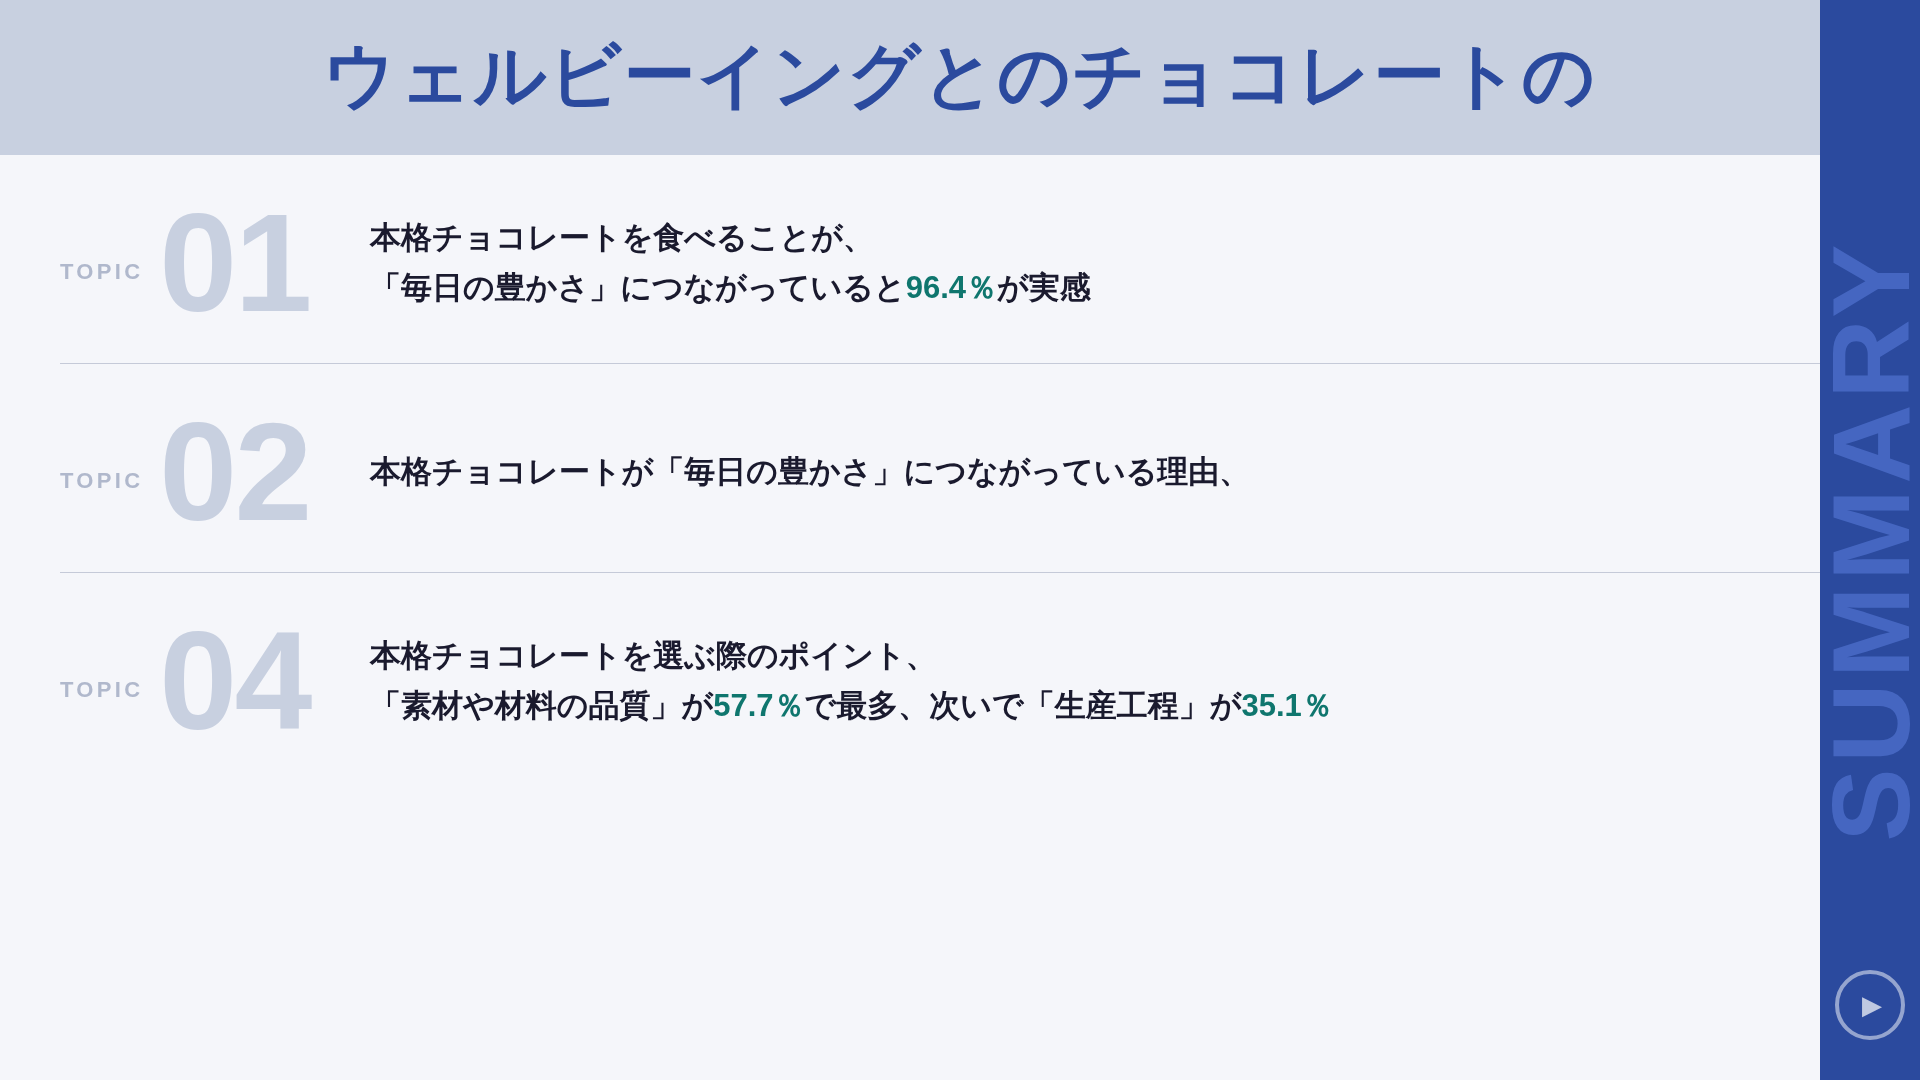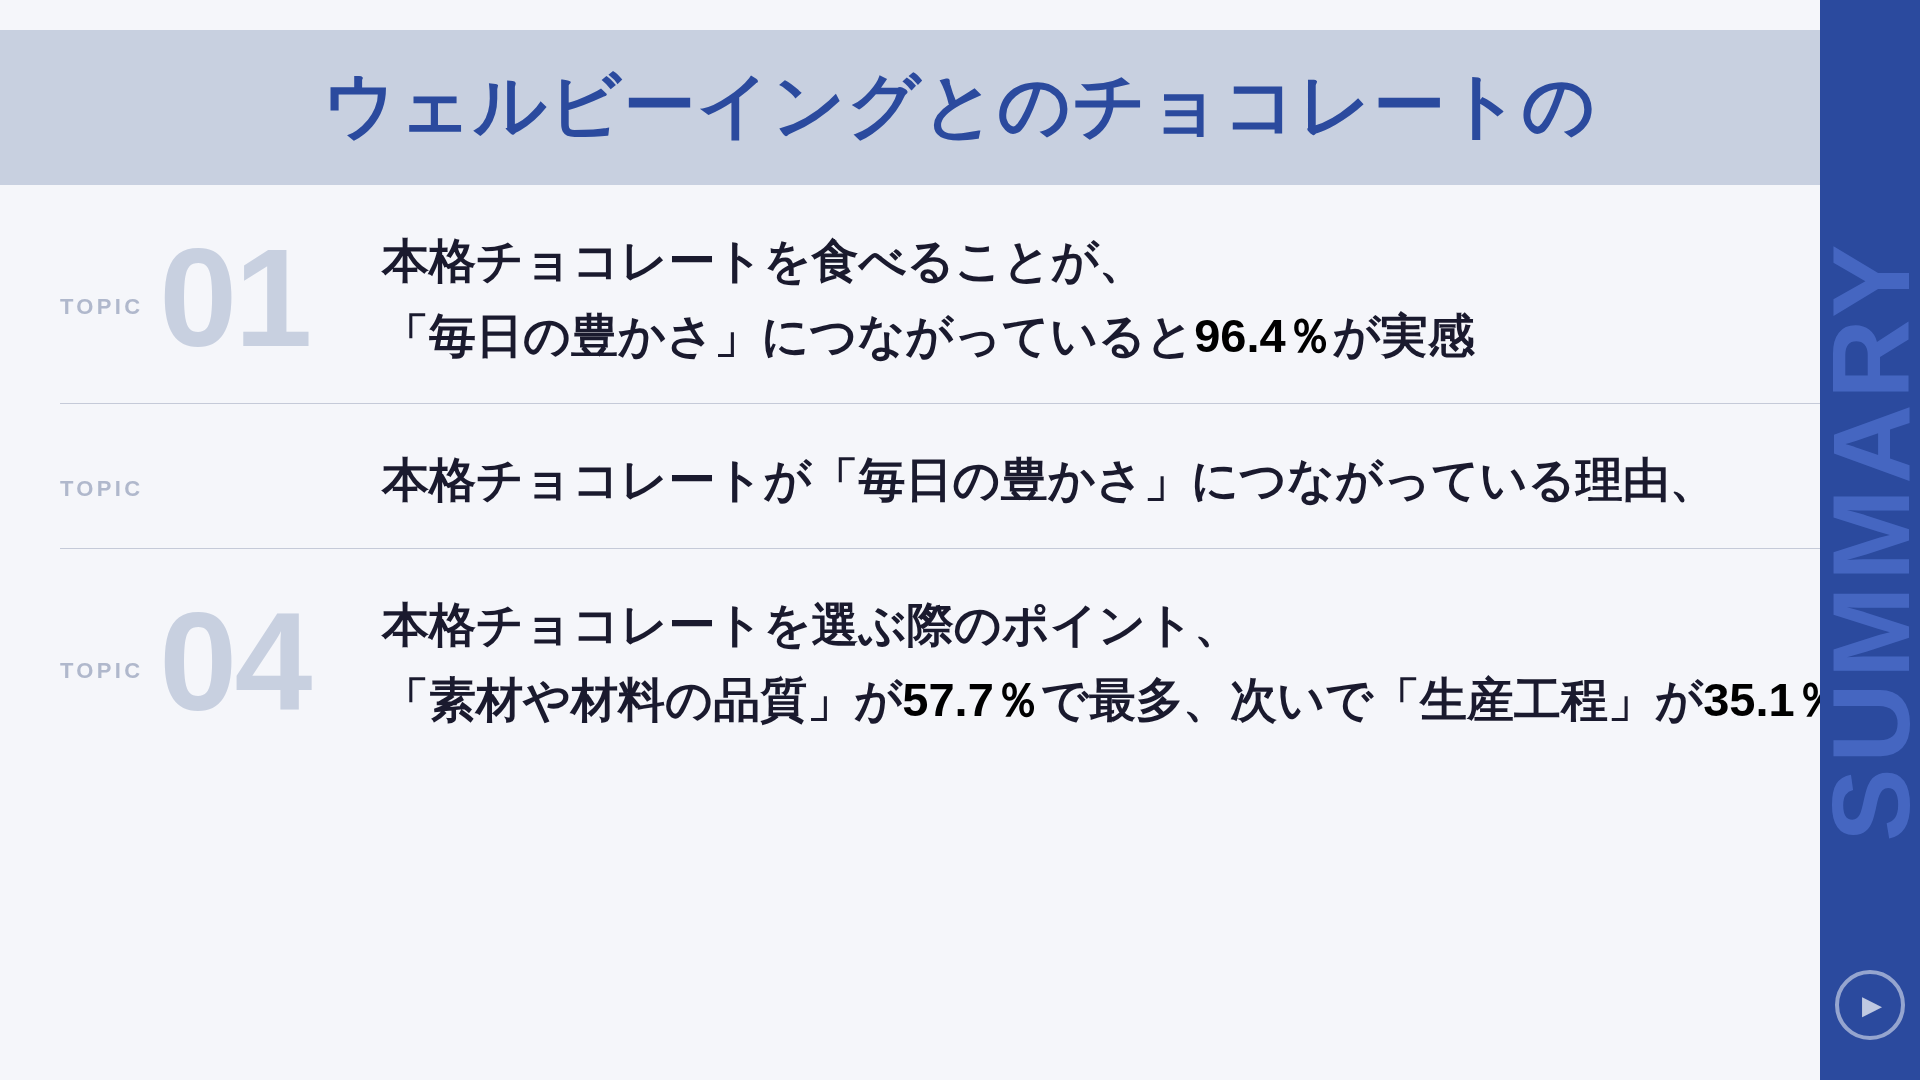--- a/index.html
+++ b/index.html
@@ -11,21 +11,20 @@
       font-family: 'Hiragino Kaku Gothic ProN', 'Hiragino Sans', 'Meiryo', sans-serif;
       overflow: hidden;
       position: relative;
     }
 
     
     .header {
       background: #c8d0e0;
       padding: 30px 60px 35px 60px;
       text-align: center;
-      margin-top: 30px;
     }
 
     .header-title {
       font-size: 72px;
       font-weight: 900;
       color: #2b4a9e;
       line-height: 1.25;
       letter-spacing: 0.02em;
     }
 
@@ -67,30 +66,29 @@
     .topic-number {
       font-size: 140px;
       font-weight: 900;
       color: #c8d0e0;
       line-height: 1;
       letter-spacing: -0.02em;
     }
 
     
     .topic-content {
-      font-size: 47px;
+      font-size: 31px;
       font-weight: 700;
       color: #1a1a2e;
       line-height: 1.6;
       flex: 1;
-      margin-left: 12px;
     }
 
     .topic-content .highlight {
-      color: #000000;
+      color: #0f766e;
       font-weight: 900;
     }
 
     
     .summary-banner {
       position: absolute;
       right: 0;
       top: 0;
       width: 100px;
       height: 1080px;
@@ -152,20 +150,21 @@
     </div>
     <div class="topic-content">
       <div>本格チョコレートを食べることが、</div>
       <div>「毎日の豊かさ」につながっていると<span class="highlight">96.4％</span>が実感</div>
     </div>
   </div>
 
   <div class="topic-row">
     <div class="topic-label">
       <span class="topic-text">TOPIC</span>
+      <span class="topic-number">02</span>
     </div>
     <div class="topic-content">
       <div>本格チョコレートが「毎日の豊かさ」につながっている理由、</div>
     </div>
   </div>
 
   <div class="topic-row">
     <div class="topic-label">
       <span class="topic-text">TOPIC</span>
       <span class="topic-number">04</span>

